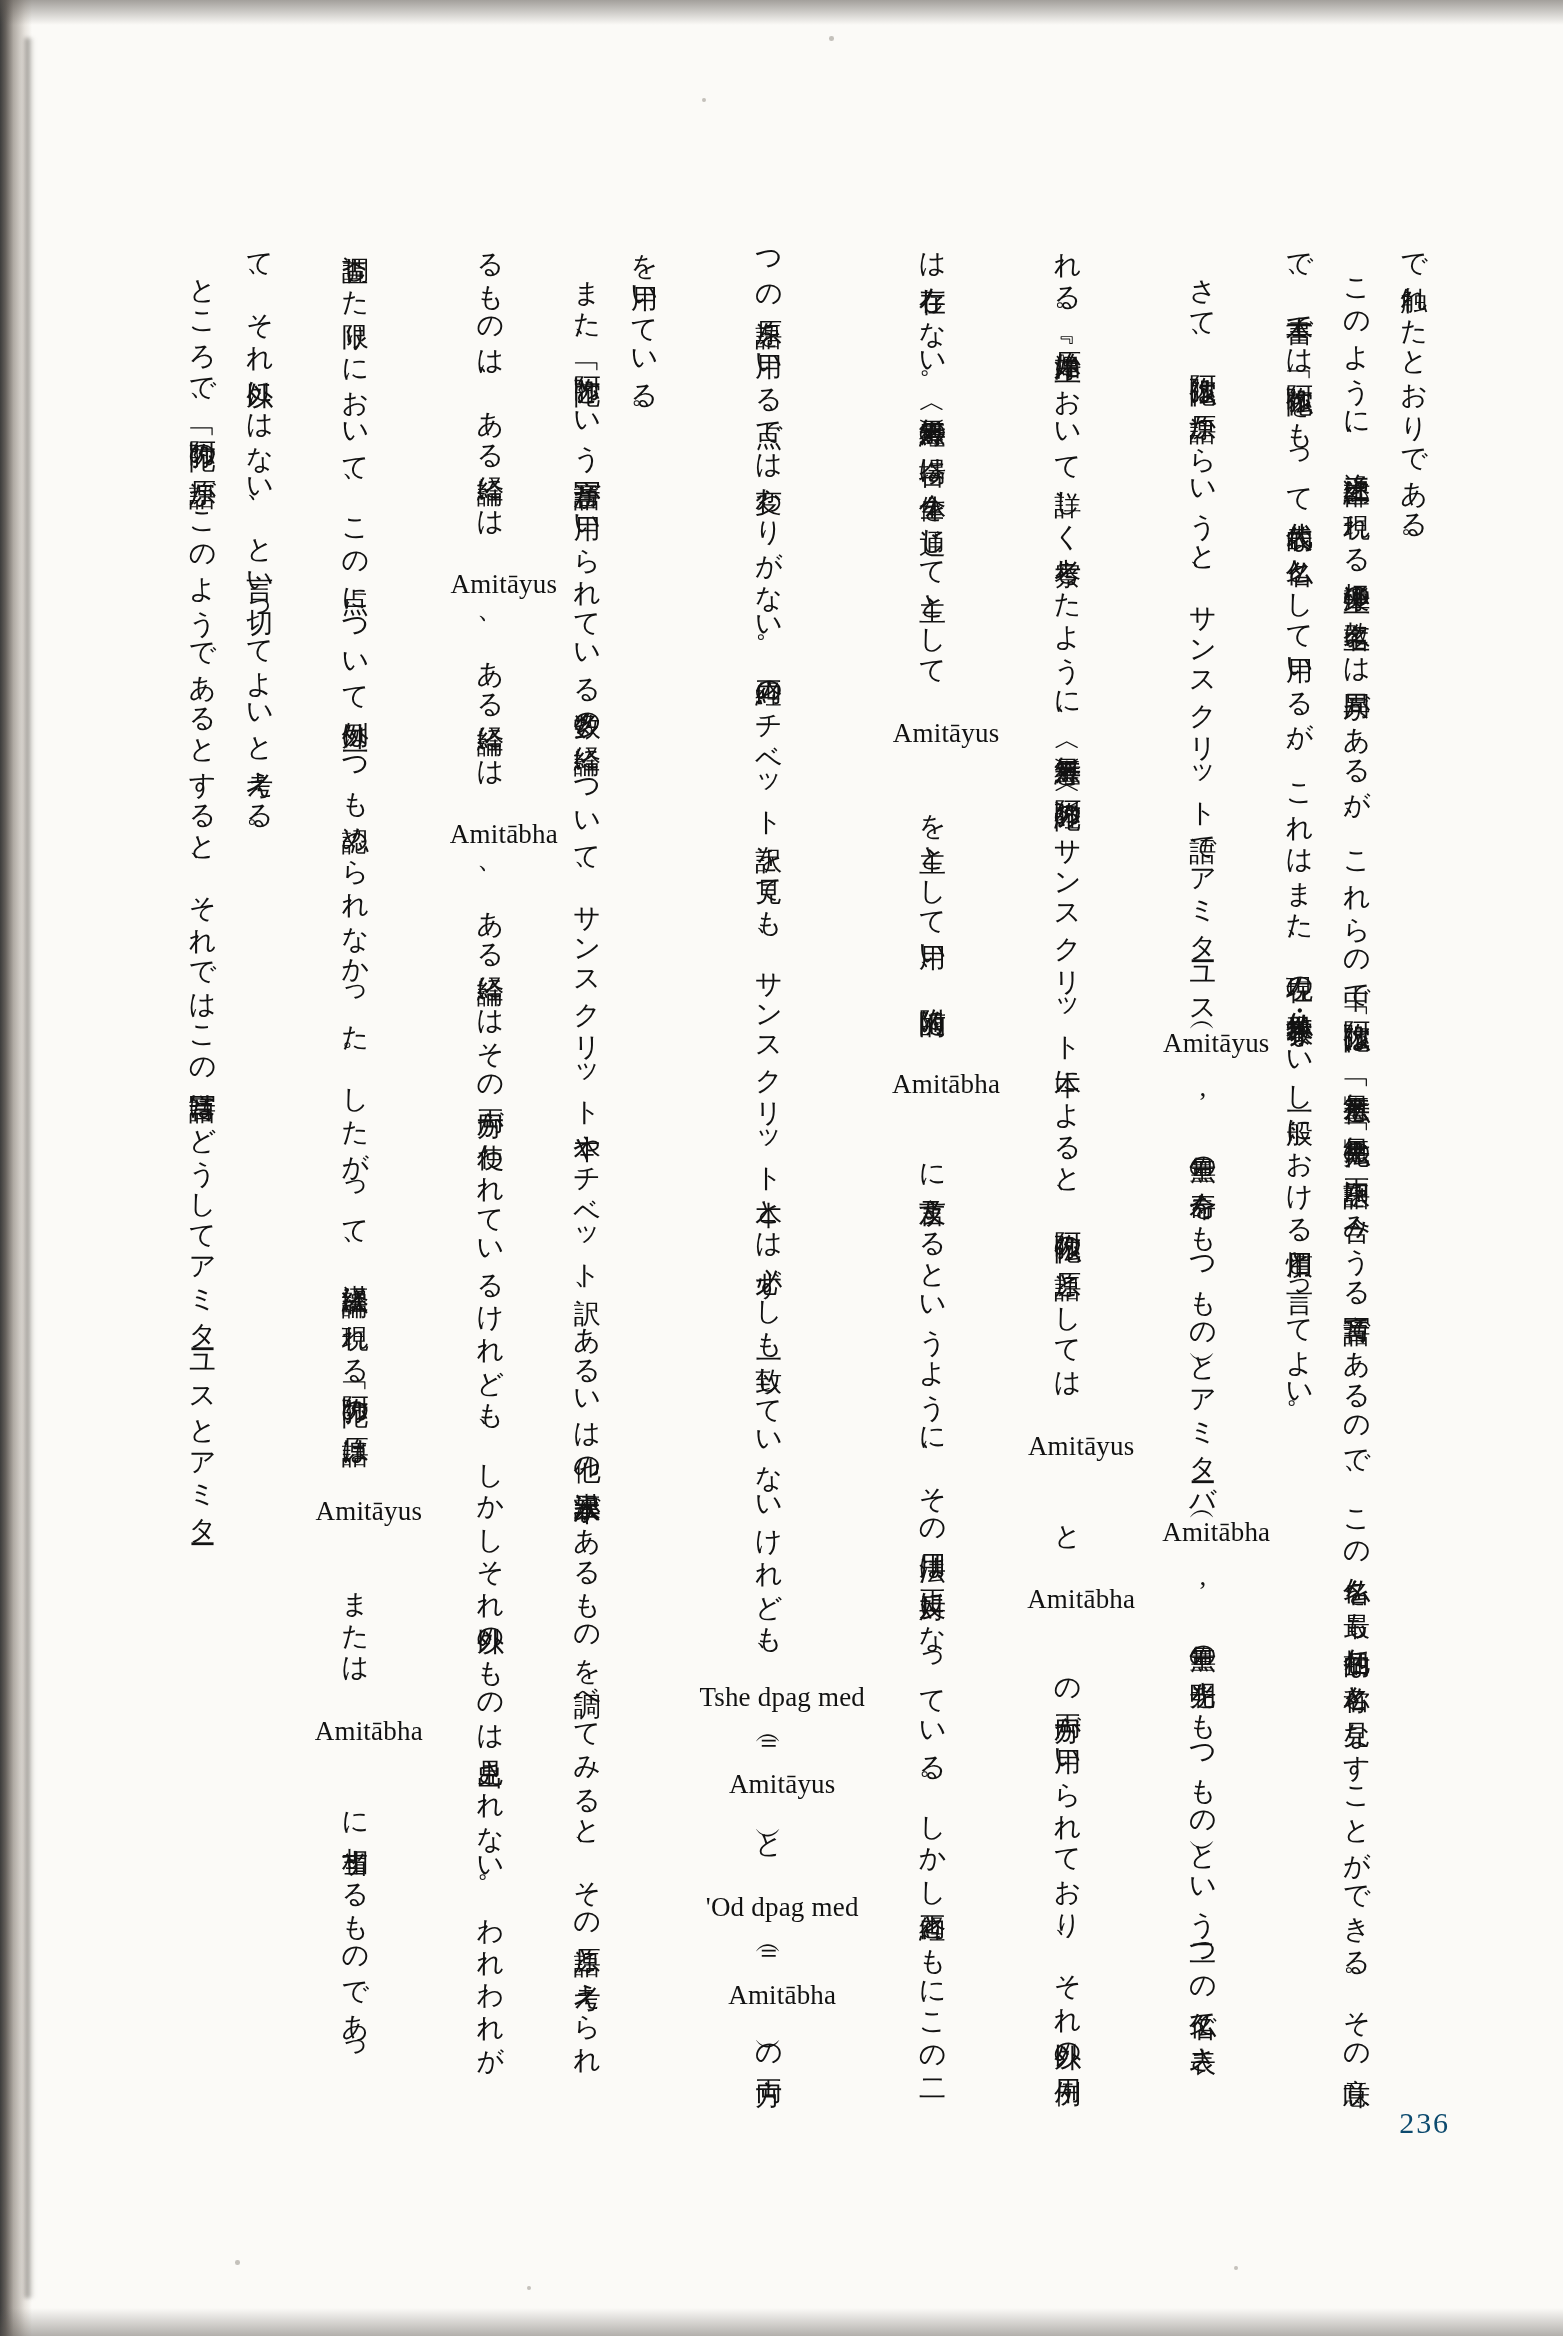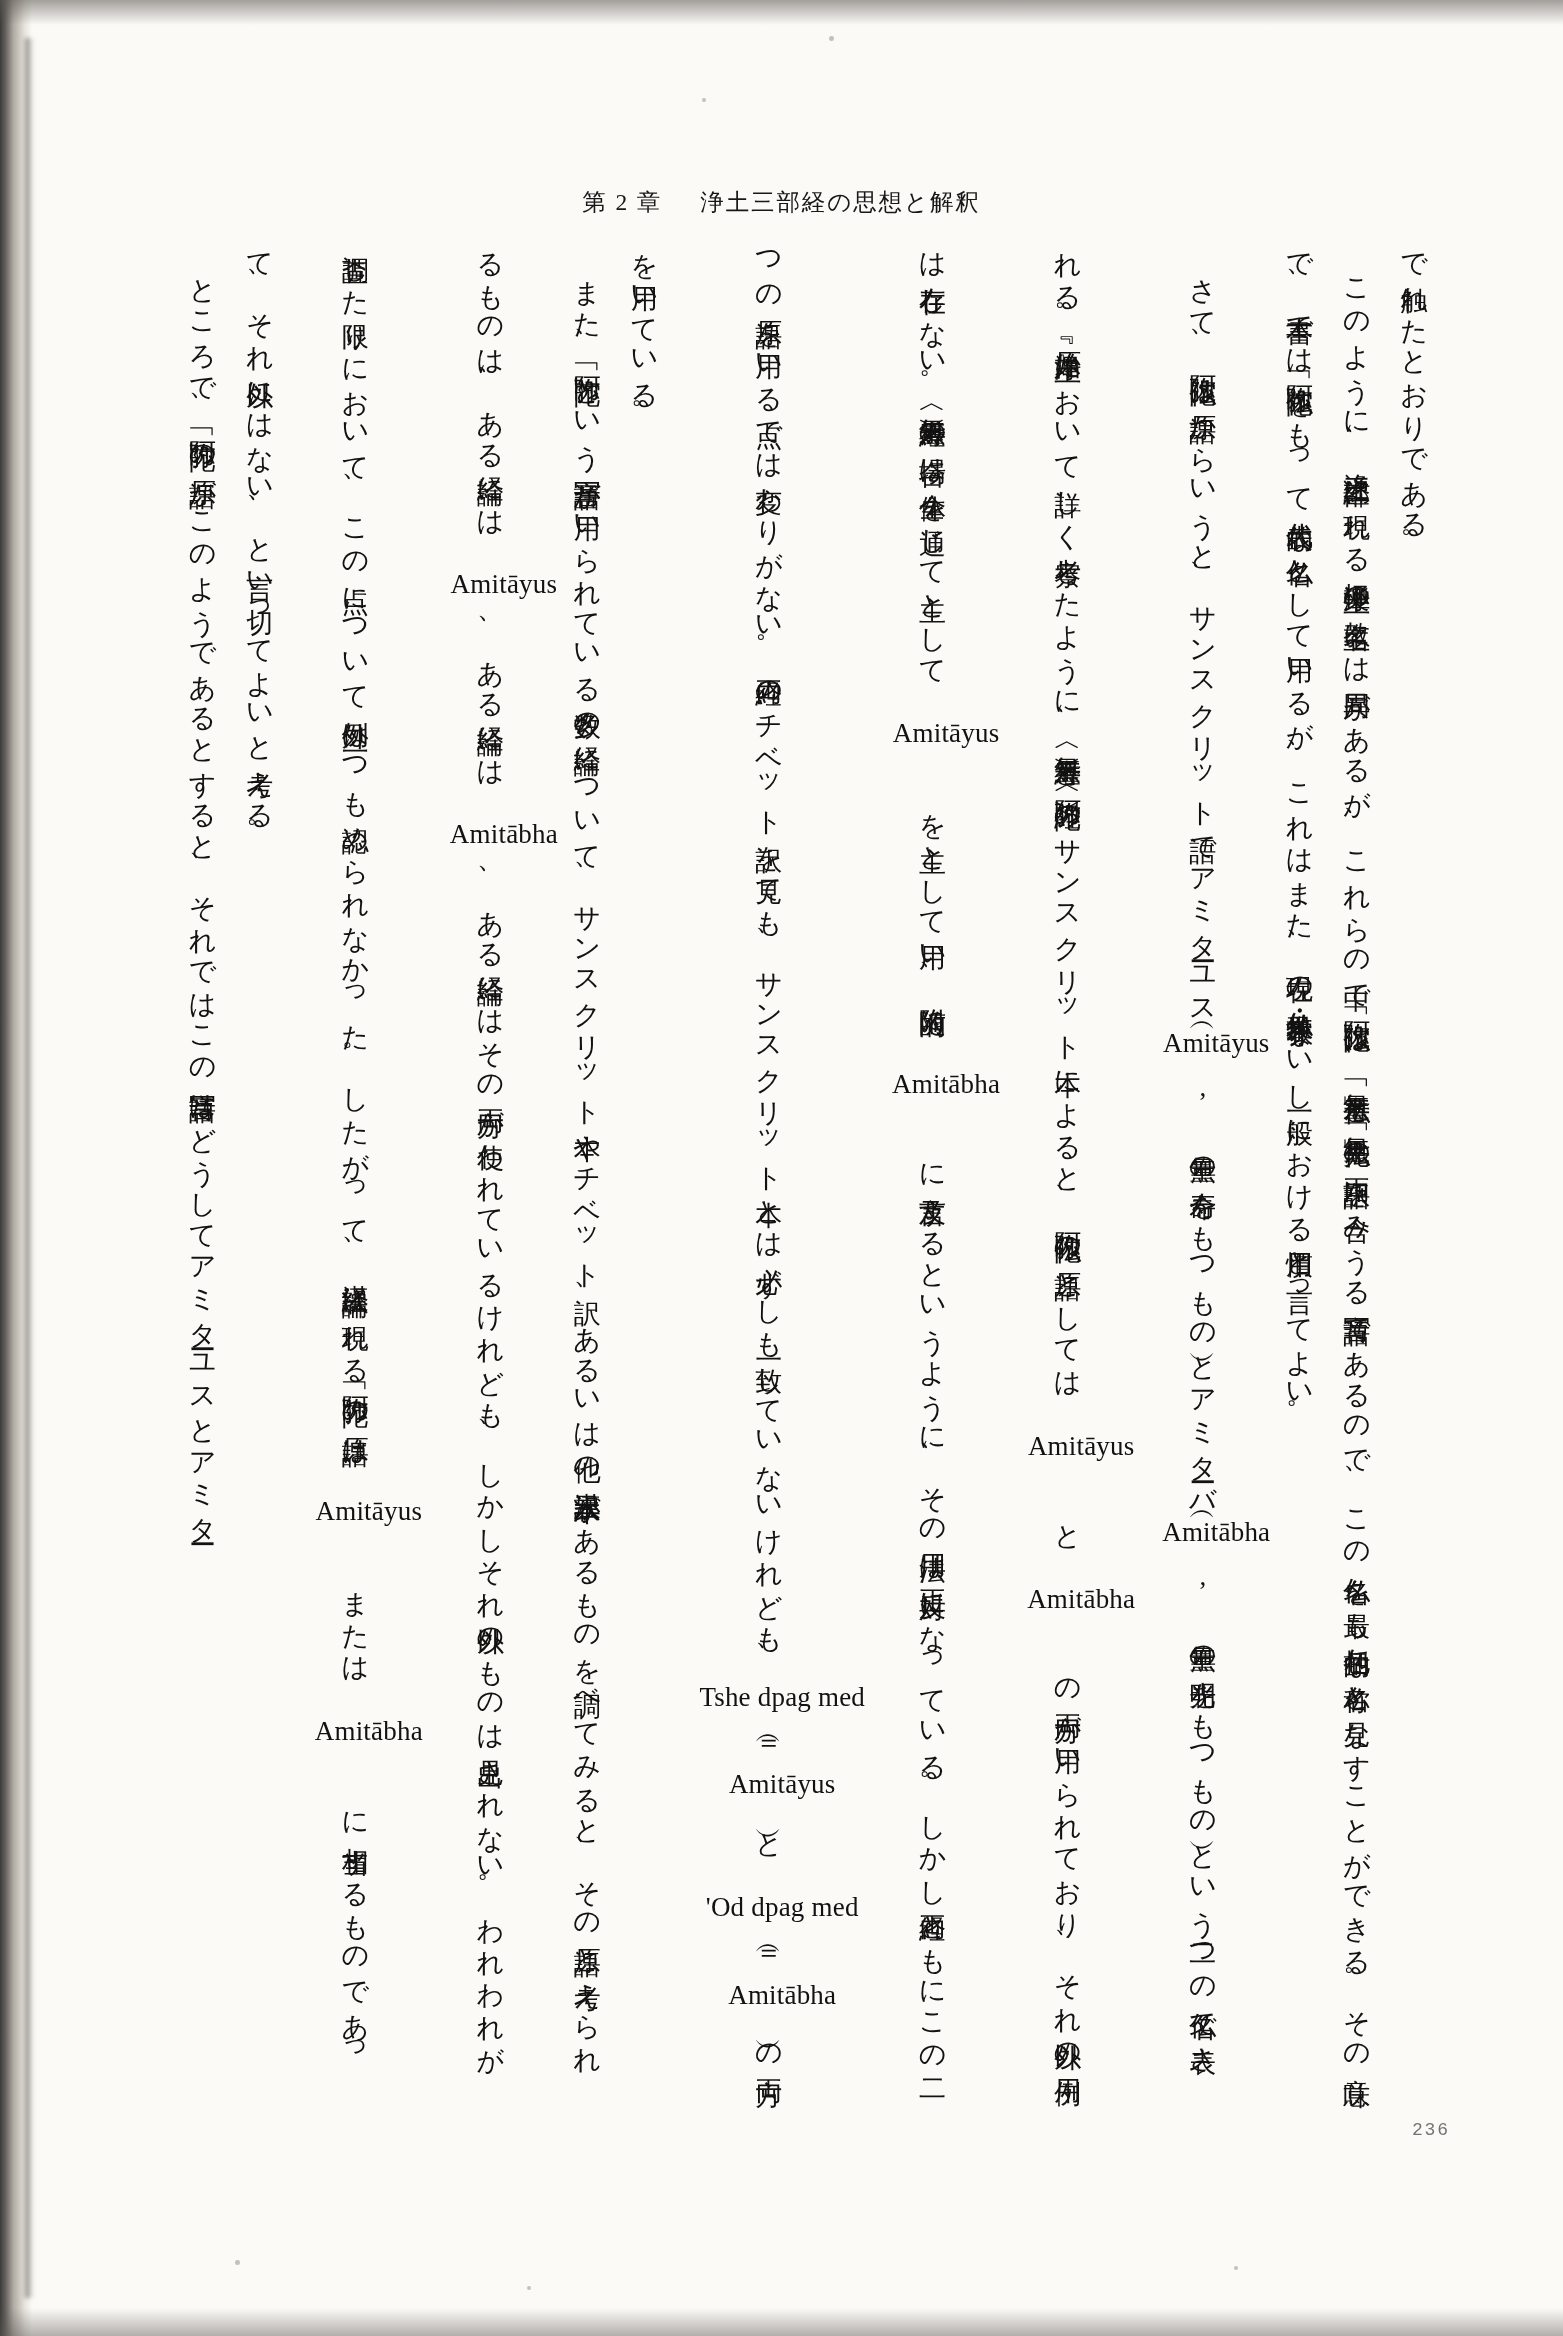--- a/index.html
+++ b/index.html
@@ -101,45 +101,42 @@
     transform: rotate(0deg);
     font-family: "Liberation Serif", "DejaVu Serif", serif;
     letter-spacing: 0.2px;
   }
 
   
   .folio {
     position: absolute;
     right: 113px;
     bottom: 196px;
-    font-size: 18px;
+    font-size: 30px;
     letter-spacing: 1.9px;
-    color: #737373;
-    font-family: Liberation Mono, monospace;
+    color: #0c4a6e;
+    font-family: Liberation Serif, serif;
   }
 </style>
 </head>
 <body>
 
 <div id="page">
 
   <div class="scan-edge-left"></div>
   <div class="scan-edge-left2"></div>
   <div class="scan-top-shadow"></div>
   <div class="scan-bottom-shadow"></div>
 
   <div class="speck" style="left:829px; top:36px; width:4.7px; height:4.7px;"></div>
   <div class="speck" style="left:702px; top:98px; width:3.8px; height:3.8px;"></div>
   <div class="speck" style="left:235px; top:2260px; width:4.7px; height:4.7px;"></div>
   <div class="speck" style="left:527px; top:2286px; width:3.8px; height:3.8px;"></div>
   <div class="speck" style="left:1234px; top:2266px; width:3.8px; height:3.8px;"></div>
 
-  <div class="running-head">
-    <span class="chap">第 2 章</span><span>浄土三部経の思想と解釈</span>
-  </div>
 
   <div class="body-text">
     <p class="noindent">で触れたとおりである。</p>
     <p>このように、浄土三部経に現れる極楽浄土の教主名には異同があるが、これらの中で「阿弥陀仏」は、「無量寿仏」と「無量光仏」の両訳語を含みうる音写語であるので、この仏名を最も包括的な名称と見なすことができる。その意味で、本書では「阿弥陀仏」をもって代表的な仏名として用いるが、これはまた、現在の仏教学界・教界ないし一般における慣用と言ってよい。</p>
     <p>さて、阿弥陀仏は原語からいうと、サンスクリット語でアミターユス（<span class="lat">Amitāyus</span>, 無量の寿命をもつもの）とアミターバ（<span class="lat">Amitābha</span>, 無量の光明をもつもの）という二つの仏名で表される。『原始浄土』において詳しく考察したように、〈無量寿経〉と〈阿弥陀経〉のサンスクリット本によると、阿弥陀仏の原語としては <span class="lat">Amitāyus</span> と <span class="lat">Amitābha</span> の両方が用いられており、それ以外の用例は存在しない。〈無量寿経〉の場合は全体を通じて主として <span class="lat">Amitāyus</span> を主として用い、附随的に <span class="lat">Amitābha</span> に言及するというように、その用法は正反対になっている。しかし両経ともにこの二つの原語を用いる点では変わりがない。両経のチベット訳を見ても、サンスクリット本とは必ずしも一致していないけれども、<span class="lat">Tshe dpag med</span>（＝<span class="lat">Amitāyus</span>）と <span class="lat">'Od dpag med</span>（＝<span class="lat">Amitābha</span>）の両方を用いている。</p>
     <p>また、「阿弥陀」という音写語が用いられている多数の経論について、サンスクリット本やチベット訳、あるいは他の漢訳異本があるものを調べてみると、その原語と考えられるものは、ある経論には <span class="lat">Amitāyus</span>、ある経論には <span class="lat">Amitābha</span>、ある経論にはその両方が使われているけれども、しかしそれ以外のものは見出されない。われわれが調査した限りにおいて、この点について例外は一つも認められなかった。したがって、漢訳経論に現れる「阿弥陀」の原語は、<span class="lat">Amitāyus</span> または <span class="lat">Amitābha</span> に相当するものであって、それ以外にはない、と言い切ってよいと考える。</p>
     <p>ところで、「阿弥陀」の原語がこのようであるとすると、それではこの音写語はどうしてアミターユスとアミター</p>
   </div>
 
   <div class="folio">236</div>

